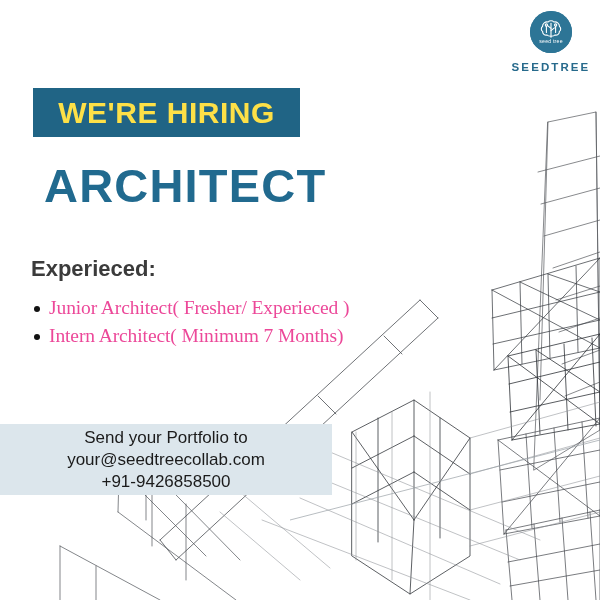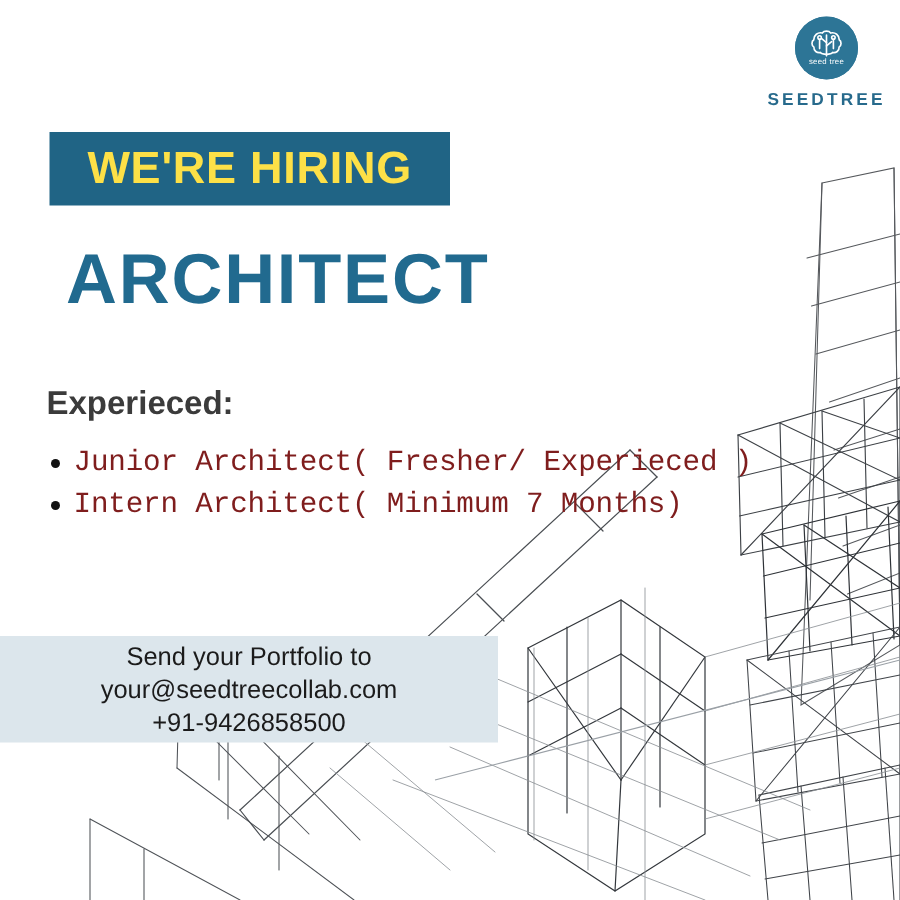--- a/index.html
+++ b/index.html
@@ -102,23 +102,23 @@
     width: 470px;
     margin: 0;
     padding: 0;
     list-style: none;
   }
   #positions-list li {
     position: relative;
     padding-left: 18px;
     margin-bottom: 6px;
     font-size: 19.5px;
-    color: #7f1d1d;
+    color: #ec4899;
     letter-spacing: -0.1px;
-    font-family: Liberation Mono, monospace;
+    font-family: Liberation Serif, serif;
     white-space: nowrap;
   }
   #positions-list li .bullet-dot {
     position: absolute;
     left: 3px;
     top: 9px;
     width: 6px;
     height: 6px;
     border-radius: 50%;
     background: #121212;

